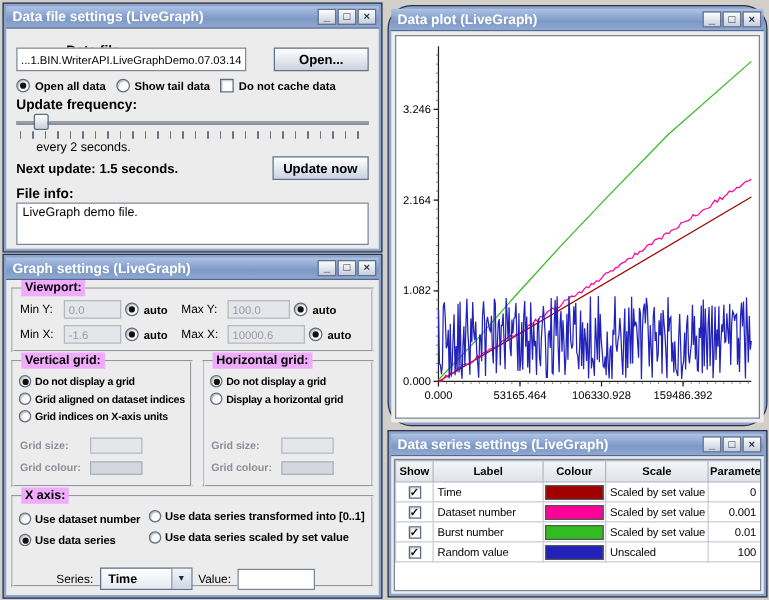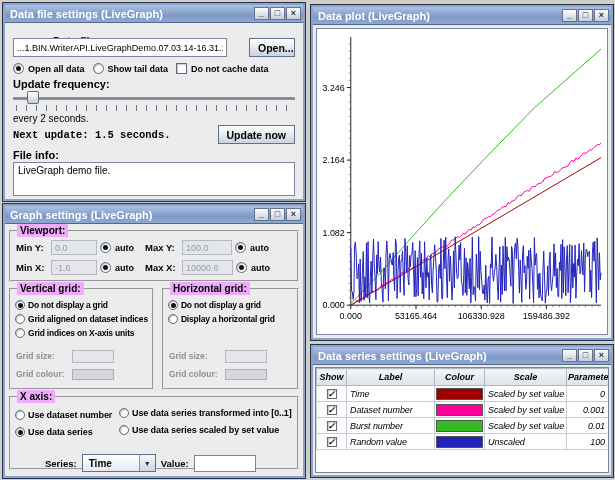--- a/index.html
+++ b/index.html
@@ -6,21 +6,21 @@
   html,body { width:615px; height:480px; }
   body { font-family:"Liberation Sans",sans-serif; font-size:11px; background:#d2cfc8; position:relative; overflow:hidden; color:#000; }
 
   .win { position:absolute; border:1px solid #26334f; background:#8ea3c6; padding:2px; display:flex; flex-direction:column; }
   .tbar { height:18px; flex:none; background:linear-gradient(to bottom,#adc2e6 0%,#7e99c6 60%,#8fa9d2 100%); border-bottom:1px solid #53688f; display:flex; align-items:center; padding:0 2px 0 5px; }
   .ttl { flex:1; color:#fff; font-size:11px; font-weight:bold; white-space:nowrap; overflow:hidden; }
   .tbtn { width:15px; height:13px; margin-left:1px; background:linear-gradient(#fdfdfe,#c7cedb); border:1px solid #64748f; color:#1c2a40; font-size:9px; line-height:11px; text-align:center; font-weight:bold; cursor:default; flex:none; }
   .content { flex:1; position:relative; background:#ececec; overflow:hidden; }
 
   .lbl { position:absolute; left:8px; right:8px; font-weight:bold; font-size:11px; }
-  .plain { position:absolute; left:8px; right:8px; font-size:10px; }
+  .plain { position:absolute; left:24px; right:8px; font-size:10px; }
   .row { position:absolute; left:8px; right:8px; display:flex; align-items:center; }
 
   .tf { font:10px "Liberation Sans",sans-serif; border:1px solid #7a8699; background:#fff; padding:1px 3px; color:#000; height:19px; }
   .tf:disabled { background:#e4e6ea; color:#969ca6; border-color:#b3b9c2; }
   .btn { font:bold 10.5px "Liberation Sans",sans-serif; background:linear-gradient(#ffffff,#e2e6ee 55%,#ccd3df); border:1px solid #61708c; padding:2px 8px; height:19px; white-space:nowrap; }
 
   .opt { display:inline-flex; align-items:center; gap:4px; white-space:nowrap; }
   .radio { display:inline-block; width:11px; height:11px; border-radius:50%; background:#fdfdfd; border:1px solid #5f6b7d; box-shadow:inset 1px 1px 1px rgba(0,0,0,.25); flex:none; }
   .sel > .radio::after { content:""; display:block; width:5px; height:5px; margin:2px; border-radius:50%; background:#111; }
   .cb { display:inline-block; width:11px; height:11px; background:#fdfdfd; border:1px solid #5f6b7d; box-shadow:inset 1px 1px 1px rgba(0,0,0,.2); flex:none; }
@@ -29,21 +29,21 @@
   
   .slider { position:absolute; left:8px; right:8px; height:22px; }
   .sl-track { position:absolute; left:0; right:0; top:7px; height:3px; background:#aeb4bf; border:1px solid #8b93a1; box-shadow:inset 0 1px 1px rgba(0,0,0,.3); }
   .sl-ticks { position:absolute; left:3px; right:2px; top:15px; height:6px; background:repeating-linear-gradient(to right,#6a7384 0,#6a7384 1px,transparent 1px,transparent 10px); }
   .sl-thumb { position:absolute; top:1px; left:14px; width:12px; height:13px; background:linear-gradient(#fefefe,#c9d0dc); border:1px solid #5f6b7d; border-radius:2px; }
   .tarea { position:absolute; left:8px; right:8px; top:139px; height:34px; background:#fff; border:1px solid #7a8699; font-size:10px; padding:2px 4px; }
 
   
   .group { position:absolute; border:2px groove #e6e9ee; }
   .legend { position:absolute; top:-8px; left:6px; background:#f0abfc; padding:0 3px; font-size:10px; font-weight:bold; line-height:13px; white-space:nowrap; }
-  .flbl { font-weight:bold; font-size:9.5px; white-space:nowrap; }
+  .flbl { font-weight:normal; font-size:9.5px; white-space:nowrap; }
   .albl { font-weight:bold; font-size:9px; }
   .vrow { display:flex; align-items:center; gap:3px; padding:0 5px; }
   .vp .tf { height:15px; font-size:9px; }
   .gridrow { position:absolute; left:4px; right:4px; top:64px; height:102px; display:flex; gap:8px; }
   .gridrow .group { position:relative; flex:1; height:102px; }
   .gopt { display:flex; align-items:center; gap:3px; height:14px; margin:0 4px; overflow:hidden; white-space:nowrap; }
   .gopt .radio { width:10px; height:10px; }
   .golbl { font-size:8.5px; letter-spacing:-0.2px; font-weight:bold; }
   .gfrow { display:flex; align-items:center; padding:0 5px; height:16px; }
   .glbl { width:56px; font-size:8.5px; font-weight:bold; color:#8a8f98; flex:none; }
@@ -82,21 +82,21 @@
   <div class="tbar">
     <span class="ttl">Data file settings (LiveGraph)</span>
     <span class="tbtn"><span>_</span></span>
     <span class="tbtn"><span>□</span></span>
     <span class="tbtn"><span>×</span></span>
   </div>
   <div class="content">
     <div class="lbl" style="top:12px;padding-left:40px;">Data file:</div>
     <div class="row" style="top:15px;">
       <input class="tf" style="flex: 1 1 0%; font-size: 9px;" readonly="" value="...1.BIN.WriterAPI.LiveGraphDemo.07.03.14-16.31.11.dat">
-      <button class="btn" style="margin-left:22px; width:46px;">Open...</button>
+      <button class="btn" style="margin-left:22px; width:76px;">Open...</button>
     </div>
     <div class="row" style="top:40px; gap:8px;">
       <span class="opt sel">
           <span class="radio"></span>
           <span class="olbl">Open all data</span>
         </span>
       <span class="opt">
           <span class="radio"></span>
           <span class="olbl">Show tail data</span>
         </span>
@@ -106,21 +106,21 @@
         </span>
     </div>
     <div class="lbl" style="top:55px;">Update frequency:</div>
     <div class="slider" style="top:67px;">
       <div class="sl-track"></div>
       <div class="sl-ticks"></div>
       <div class="sl-thumb"></div>
     </div>
     <div class="plain" style="top:90px;">every 2 seconds.</div>
     <div class="row" style="top:102px; justify-content:space-between;">
-      <span style="font-weight:bold; font-size:10.5px;font-family:Liberation Mono, monospace;">Next update: 1.5 seconds.</span>
+      <span style="font-weight:bold; font-size:10.5px;">Next update: 1.5 seconds.</span>
       <button class="btn">Update now</button>
     </div>
     <div class="lbl" style="top:126px;">File info:</div>
     <div class="tarea"><span>LiveGraph demo file.</span></div>
   </div>
 </div>
 
 <div class="win" style="left:2px; top:203px; width:304px; height:276px;">
   <div class="tbar">
     <span class="ttl">Graph settings (LiveGraph)</span>
@@ -146,21 +146,21 @@
           </span>
       </div>
       <div class="vrow" style="margin-top:5px;">
         <span class="flbl" style="width:32px;">Min X:</span>
         <input class="tf" style="width: 46px;" disabled="" value="-1.6">
         <span class="opt sel">
             <span class="radio"></span>
             <span class="albl">auto</span>
           </span>
         <span class="flbl" style="width:34px; margin-left:8px;">Max X:</span>
-        <input class="tf" style="width: 51px;" disabled="" value="10000.6">
+        <input class="tf" style="width: 62px;" disabled="" value="10000.6">
         <span class="opt sel">
             <span class="radio"></span>
             <span class="albl">auto</span>
           </span>
       </div>
     </div>
 
     <div class="gridrow">
       <div class="group">
         <span class="legend">Vertical grid:</span>
@@ -235,21 +235,21 @@
           <span class="cval">Time</span>
           <span class="carrow">▼</span>
         </div>
         <span class="flbl">Value:</span>
         <input class="tf vfield" value="" style="">
       </div>
     </div>
   </div>
 </div>
 
-<div class="win" style="left:310px; top:4px; width:304px; height:337px;">
+<div class="win" style="left:310px; top:4px; width:304px; height:337px;border-radius:19px;">
   <div class="tbar">
     <span class="ttl">Data plot (LiveGraph)</span>
     <span class="tbtn"><span>_</span></span>
     <span class="tbtn"><span>□</span></span>
     <span class="tbtn"><span>×</span></span>
   </div>
   <div class="content">
     <div class="panel">
       <svg id="plot-svg" viewBox="0 0 292 307">
           <line x1="34" y1="8" x2="34" y2="278" stroke="#222" stroke-width="1"></line>
@@ -356,21 +356,21 @@
 </div>
 
 <div class="win" style="left:310px; top:344px; width:304px; height:134px;">
   <div class="tbar">
     <span class="ttl">Data series settings (LiveGraph)</span>
     <span class="tbtn"><span>_</span></span>
     <span class="tbtn"><span>□</span></span>
     <span class="tbtn"><span>×</span></span>
   </div>
   <div class="content">
-    <div class="panel" style="left:2px; right:2px; top:2px; bottom:2px;font-style:italic;">
+    <div class="panel" style="left:2px; right:2px; top:2px; bottom:2px;">
       <table class="dstable">
         <colgroup>
             <col style="width:30px">
             <col style="width:88px">
             <col style="width:50px">
             <col style="width:82px">
             <col style="width:42px">
           </colgroup>
         <thead>
           <tr>

